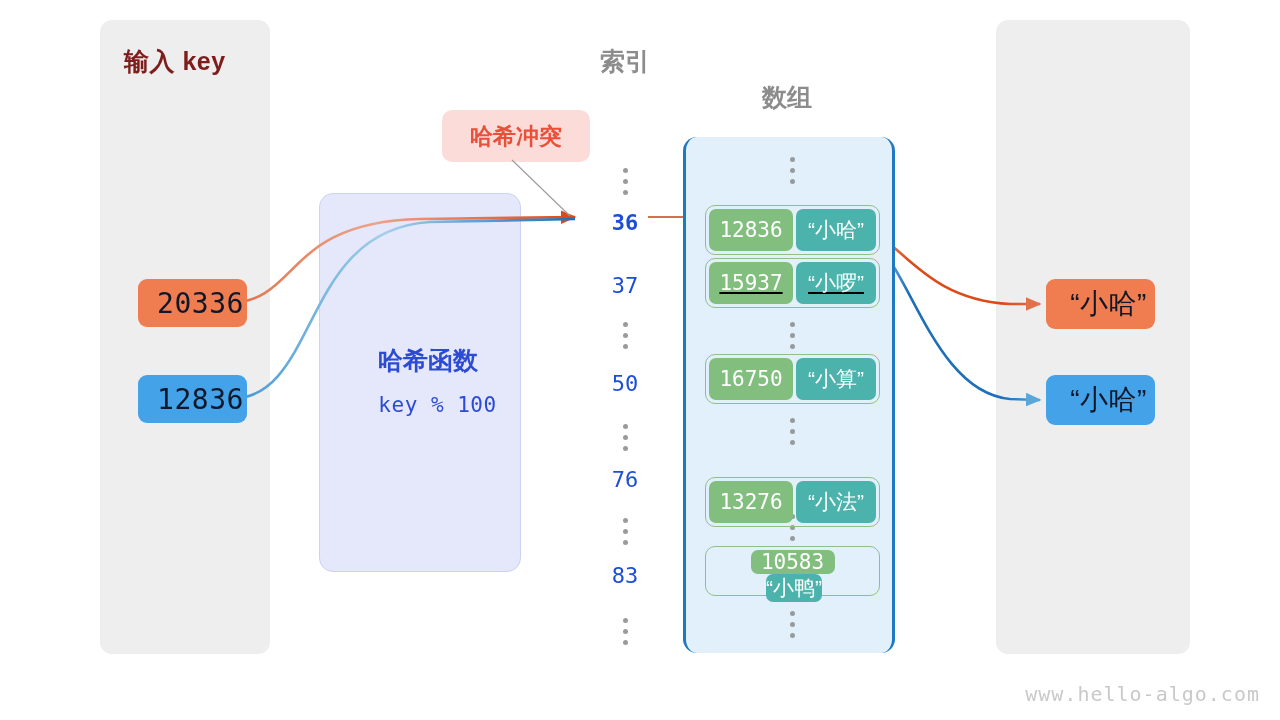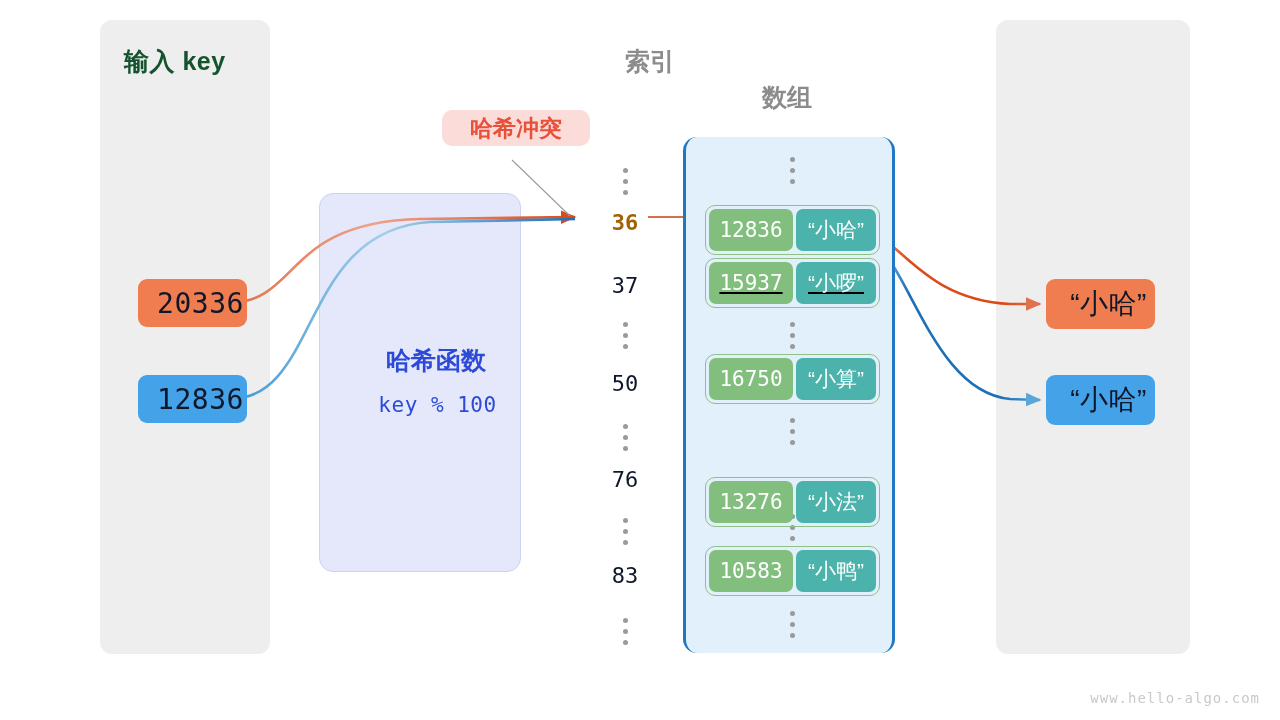--- a/index.html
+++ b/index.html
@@ -18,38 +18,38 @@
   .panel {
     position: absolute;
     background: #eeeeee;
     border-radius: 12px;
   }
   #panel-input  { left: 100px; top: 20px;  width: 170px; height: 634px; }
   #panel-output { left: 996px; top: 20px;  width: 194px; height: 634px; }
 
   .panel-title {
     position: absolute;
-    color: #14532d;
+    color: #7f1d1d;
     font-weight: bold;
     font-size: 25px;
     white-space: nowrap;
     letter-spacing: 0.5px;
   }
   #title-input  { left: 124px; top: 45px; }
   #title-output { left: 1016px; top: 45px; }
 
   .col-title {
     position: absolute;
     color: #8c8c8c;
     font-weight: bold;
     font-size: 25px;
     white-space: nowrap;
     text-align: center;
   }
-  #title-index { left: 575px; top: 45px; width: 100px; text-align: right; }
+  #title-index { left: 575px; top: 45px; width: 100px; }
   #title-array { left: 737px; top: 45px; width: 100px; margin-top: 36px; }
 
   #kv-header {
     position: absolute;
     left: 684px; top: 92px; width: 210px;
     text-align: center;
     color: #3f8f4f;
     font-family: "DejaVu Sans Mono", "Liberation Mono", monospace;
     font-size: 22px;
     letter-spacing: 2px;
@@ -80,64 +80,64 @@
   #hash-box {
     position: absolute;
     left: 319px; top: 193px; width: 202px; height: 379px;
     background: #e4e8fa;
     border: 1.5px solid #ccd2f3;
     border-radius: 14px;
     box-sizing: border-box;
   }
   #hash-name {
     position: absolute;
-    left: 335px; top: 344px; width: 202px;
+    left: 327px; top: 344px; width: 202px;
     text-align: center;
     color: #2c4ad6;
     font-size: 25px;
     font-weight: bold;
   }
   #hash-expr {
     position: absolute;
     left: 319px; top: 393px; width: 237px;
     text-align: center;
     color: #2c4ad6;
     font-size: 21px;
     font-family: "DejaVu Sans Mono", "Liberation Mono", monospace;
     letter-spacing: 0.5px;
   }
 
   
   #collision-badge {
     position: absolute;
-    left: 442px; top: 110px; width: 148px; height: 36px;
+    left: 442px; top: 110px; width: 148px; height: 52px;
     background: #fbdcd9;
     border-radius: 10px;
     display: flex;
     align-items: center;
     justify-content: center;
     color: #e8503a;
     font-size: 23px;
     font-weight: bold;
   }
 
   
   #index-col {
     position: absolute;
     left: 584px; top: 140px; width: 82px; height: 500px;
   }
   .idx-row {
     position: absolute;
     left: 0; width: 82px;
     text-align: center;
-    color: #0f172a;
+    color: #1d4ed8;
     font-size: 22px;
     font-family: "DejaVu Sans Mono", "Liberation Mono", monospace;
   }
-  .idx-row.hl { color: #a16207; font-weight: bold; }
+  .idx-row.hl { color: #1d4ed8; font-weight: bold; }
 
   .vdots {
     display: inline-block;
     line-height: 0;
   }
   .vdots i {
     display: block;
     width: 5px; height: 5px;
     border-radius: 50%;
     background: #9a9a9a;
@@ -190,21 +190,21 @@
     display: flex; align-items: center; justify-content: center;
     font-size: 21px;
   }
 
   #links { position: absolute; left: 0; top: 0; width: 1280px; height: 720px; pointer-events: none; }
 
   #watermark {
     position: absolute;
     right: 20px; bottom: 14px;
     color: #c9c9c9;
-    font-size: 14px;
+    font-size: 20px;
     font-family: "DejaVu Sans Mono", "Liberation Mono", monospace;
     letter-spacing: 1px;
   }
 </style>
 </head>
 <body>
 
 <div id="stage">
 
   <div class="panel" id="panel-input"></div>
@@ -304,20 +304,20 @@
         <div class="v">“小啰”</div>
       </div>
       <div class="bucket" style="top: 217px;">
         <div class="k">16750</div>
         <div class="v">“小算”</div>
       </div>
       <div class="bucket" style="top: 313px; margin-top: 27px;">
         <div class="k">13276</div>
         <div class="v">“小法”</div>
       </div>
-      <div class="bucket" style="top: 409px;">
+      <div class="bucket" style="top: 409px; flex-direction: column;">
         <div class="k">10583</div>
         <div class="v">“小鸭”</div>
       </div>
     </div>
 
   <div id="watermark">www.hello-algo.com</div>
 </div>
 
 </body></html>

